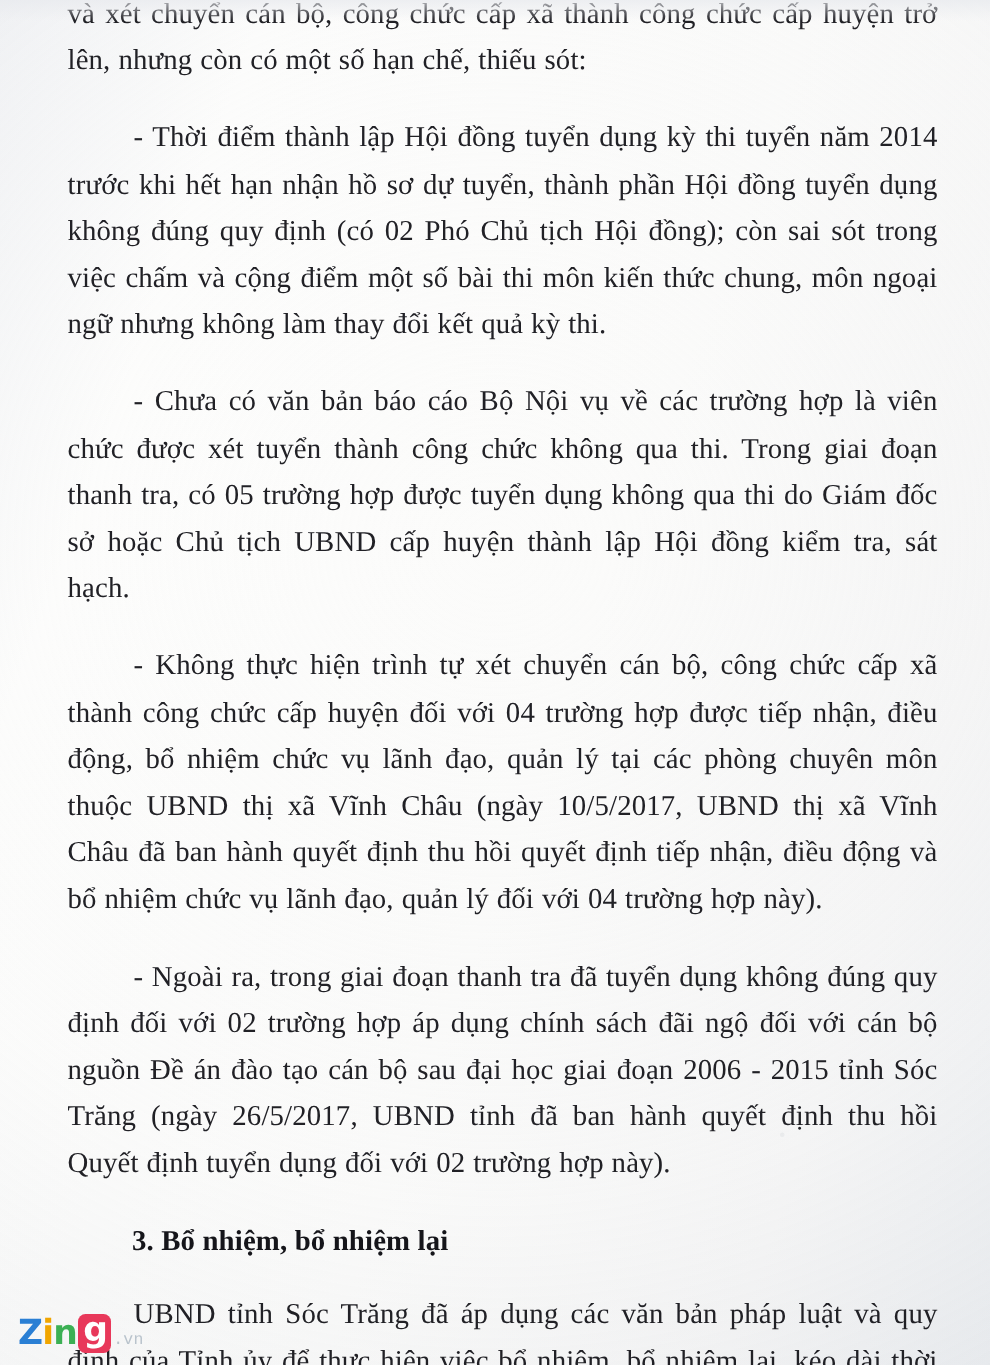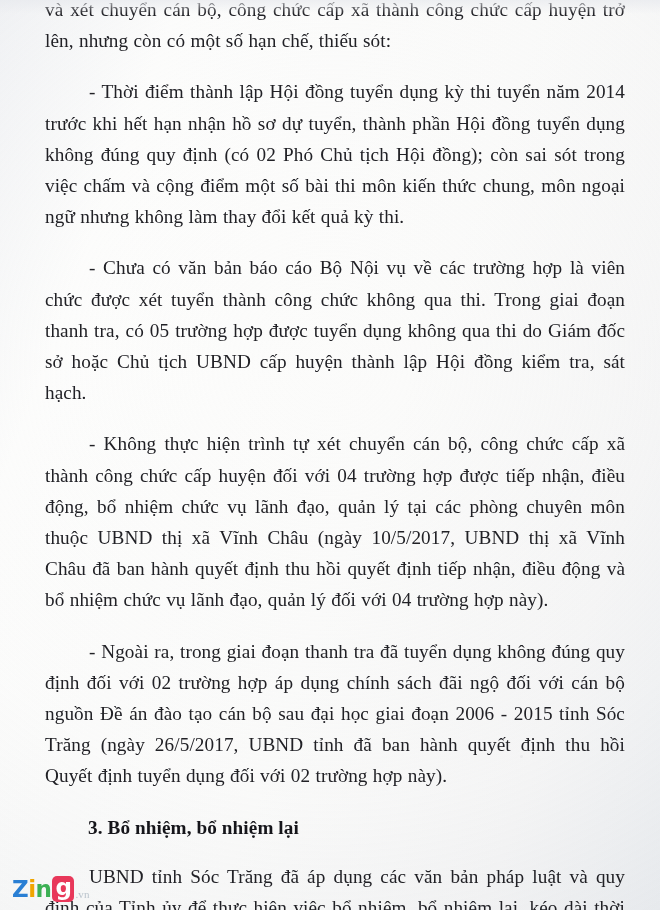--- a/index.html
+++ b/index.html
@@ -104,21 +104,21 @@
   #wm-logo .l-g {
     color: #ffffff;
     background: #e8385a;
     border-radius: 5px;
     padding: 1px 3px 3px 3px;
     margin-left: 1px;
     display: inline-block;
     line-height: 0.95;
   }
   #wm-suffix {
-    font-family: Liberation Serif, serif;
+    font-family: Liberation Mono, monospace;
     font-size: 11px;
     color: #b9c3cc;
     margin-left: 1px;
     margin-bottom: 2px;
     letter-spacing: 0.2px;
   }
 
   
   .speckle {
     position: absolute;

